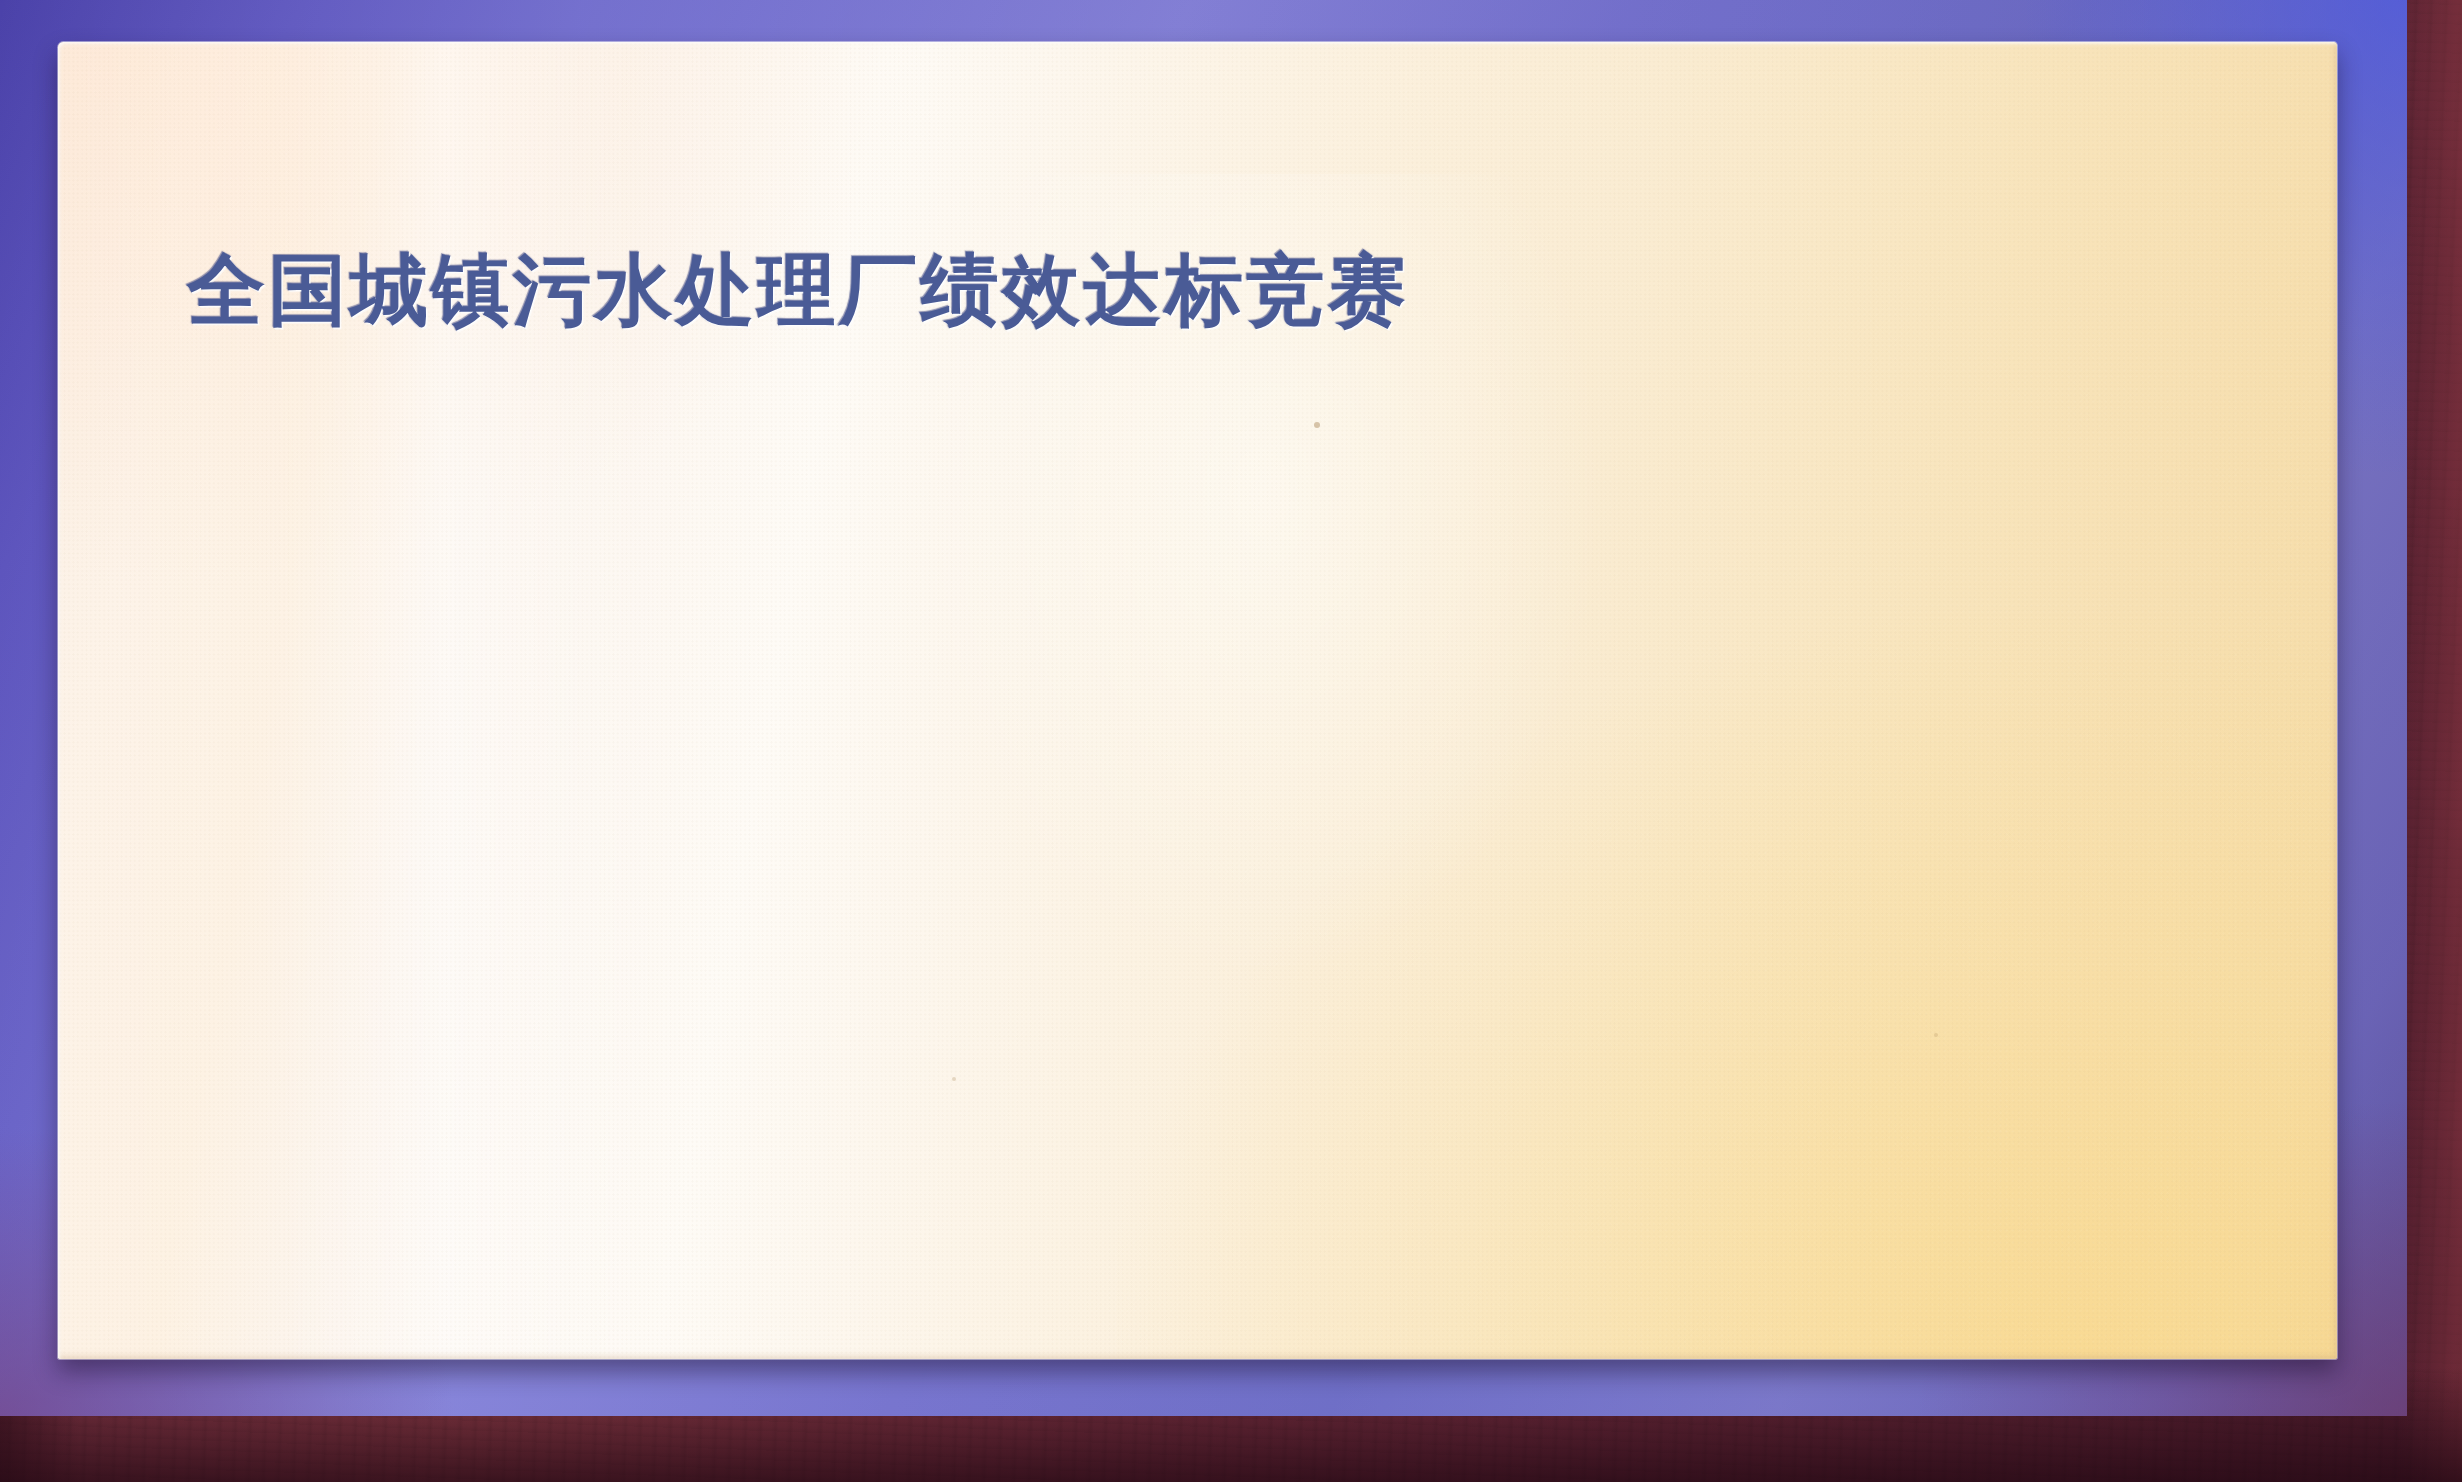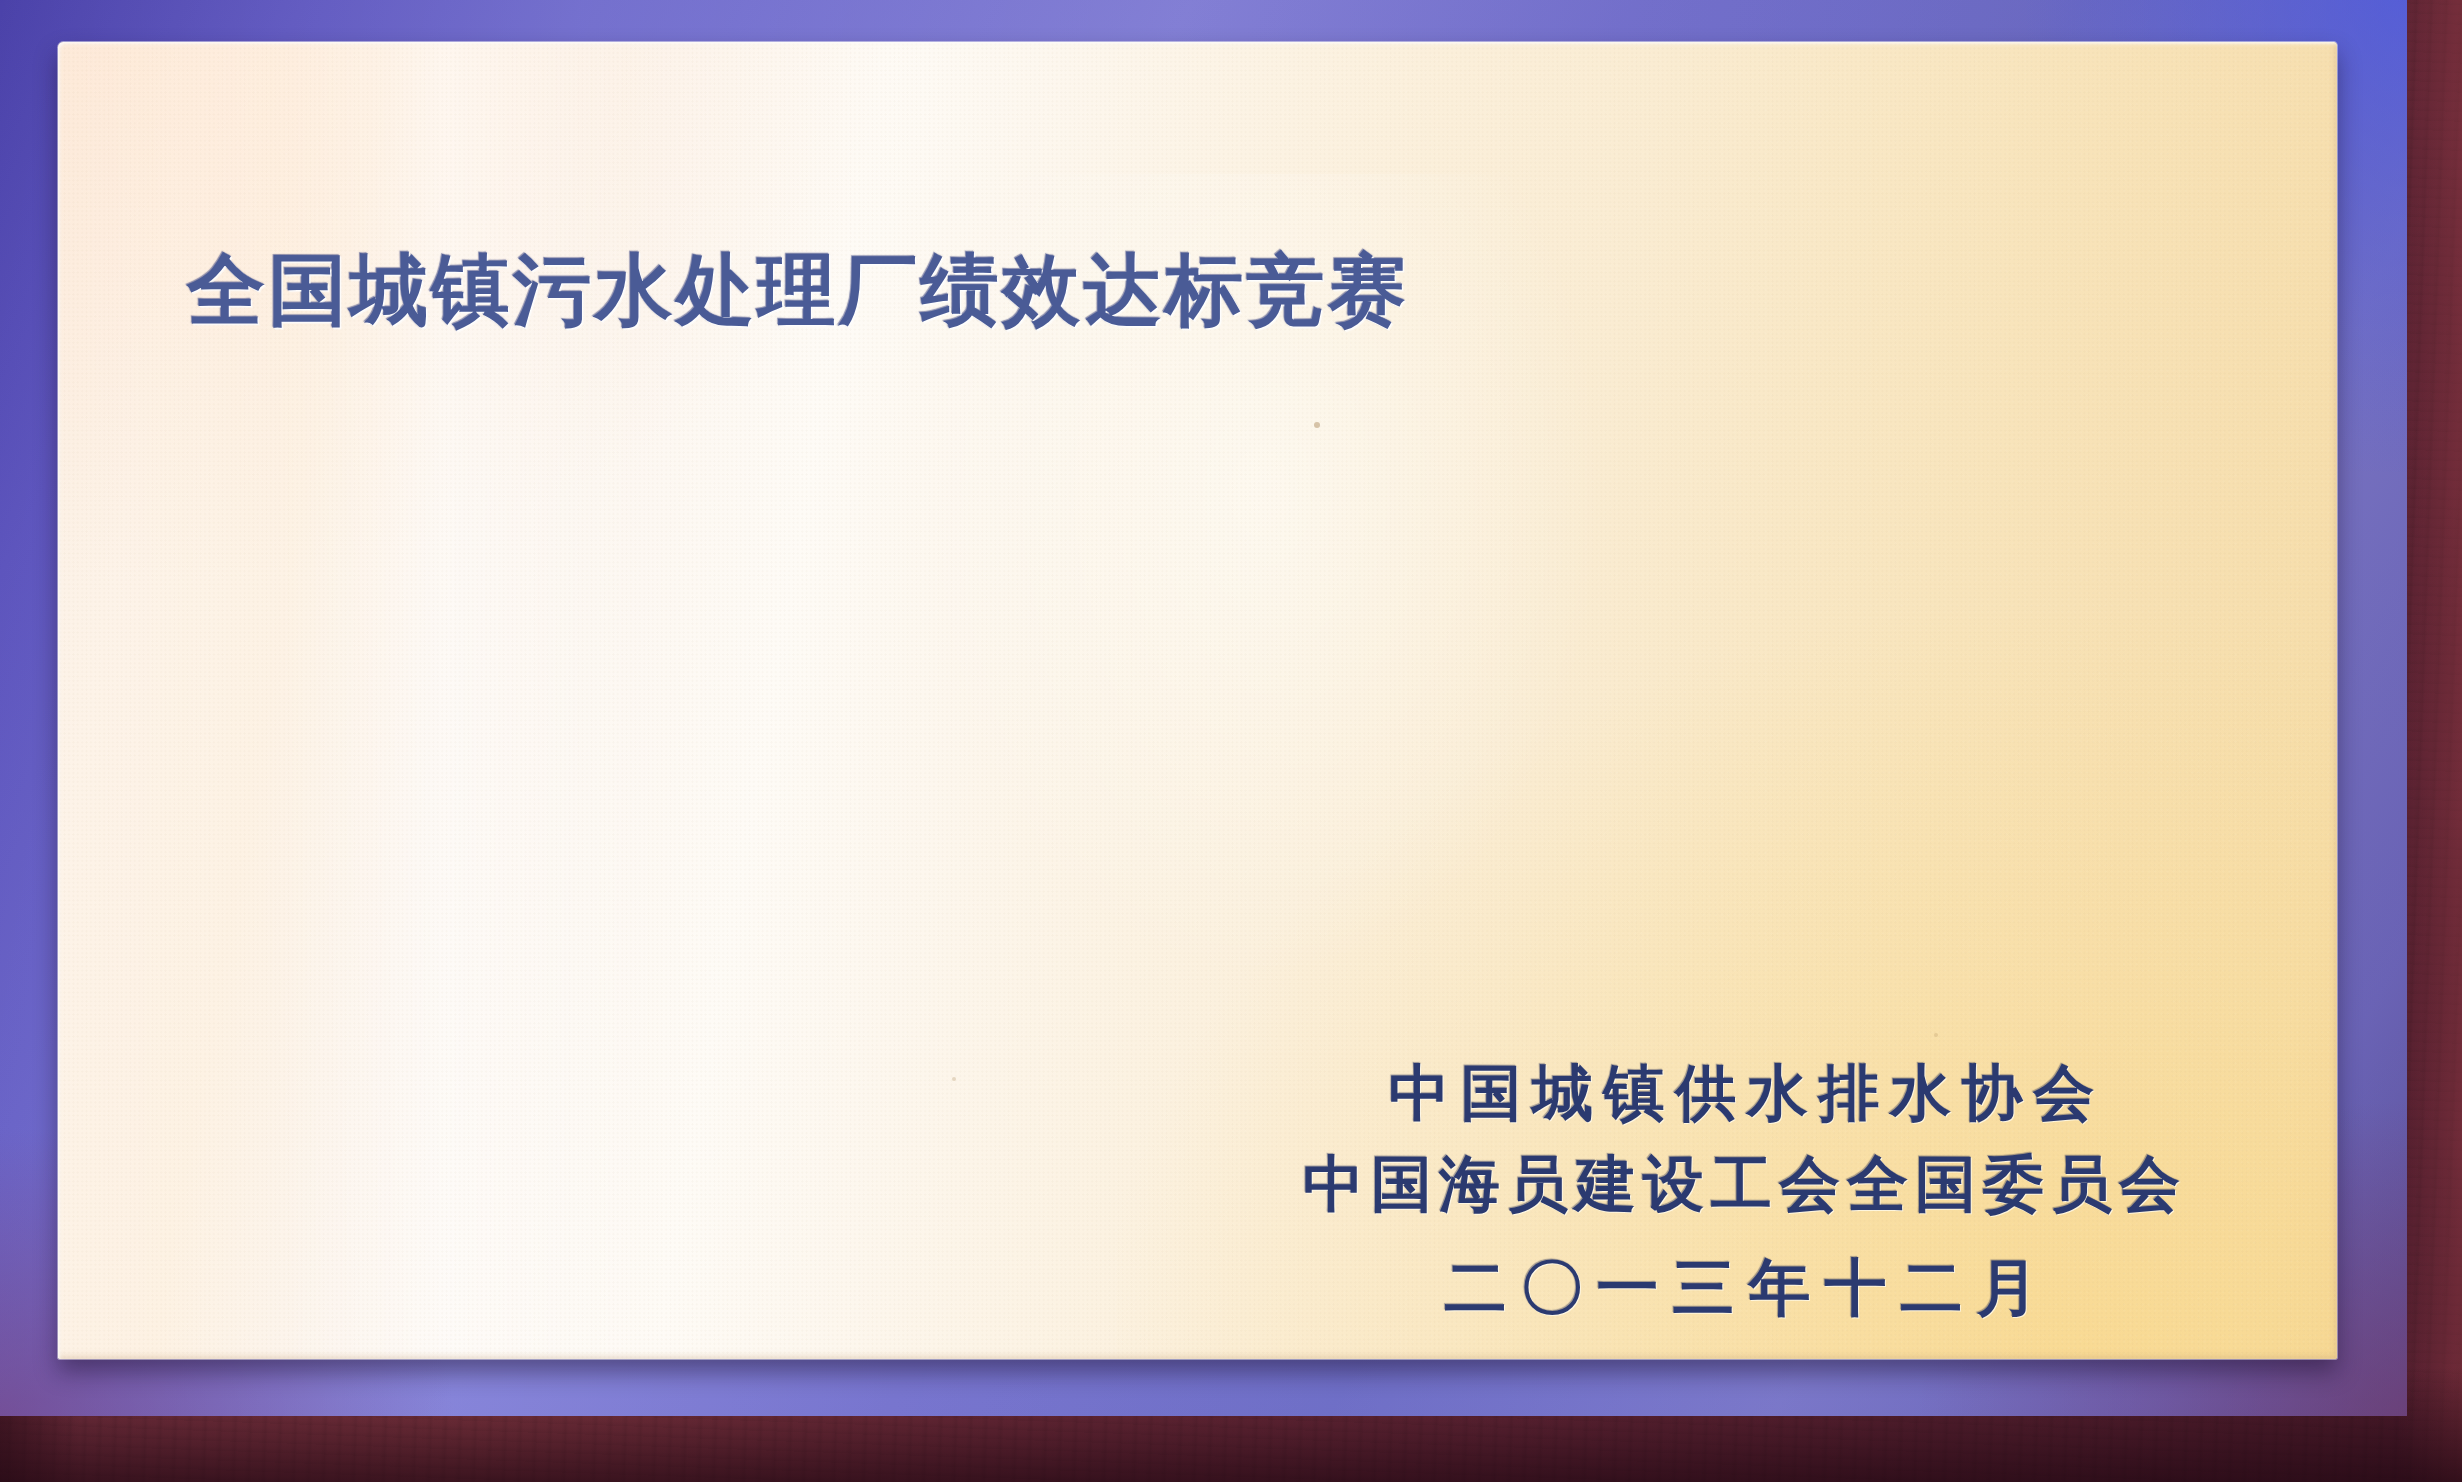--- a/index.html
+++ b/index.html
@@ -320,25 +320,20 @@
     <div class="plate-glow-br"></div>
     <div class="plate-glow-mid"></div>
     <div class="plate-reflect"></div>
     <div class="plate-texture"></div>
 
     <div class="content">
 
       <div class="header-line">全国城镇污水处理厂绩效达标竞赛</div>
 
 
-      <div class="sig-block">
-        <div class="sig-line org1">中国城镇供水排水协会</div>
-        <div class="sig-line org2">中国海员建设工会全国委员会</div>
-        <div class="sig-line date">二〇一三年十二月</div>
-      </div>
 
       <div class="speck" style="left:1256px;top:380px;width:6.2px;height:6.2px;"></div>
       <div class="speck" style="left:894px;top:1035px;width:4.4px;height:4.4px;opacity:.6;"></div>
       <div class="speck" style="left:1876px;top:991px;width:4.4px;height:4.4px;opacity:.5;"></div>
     </div>
 
     <div class="plate-bevel"></div>
   </div>
 
 </div>

